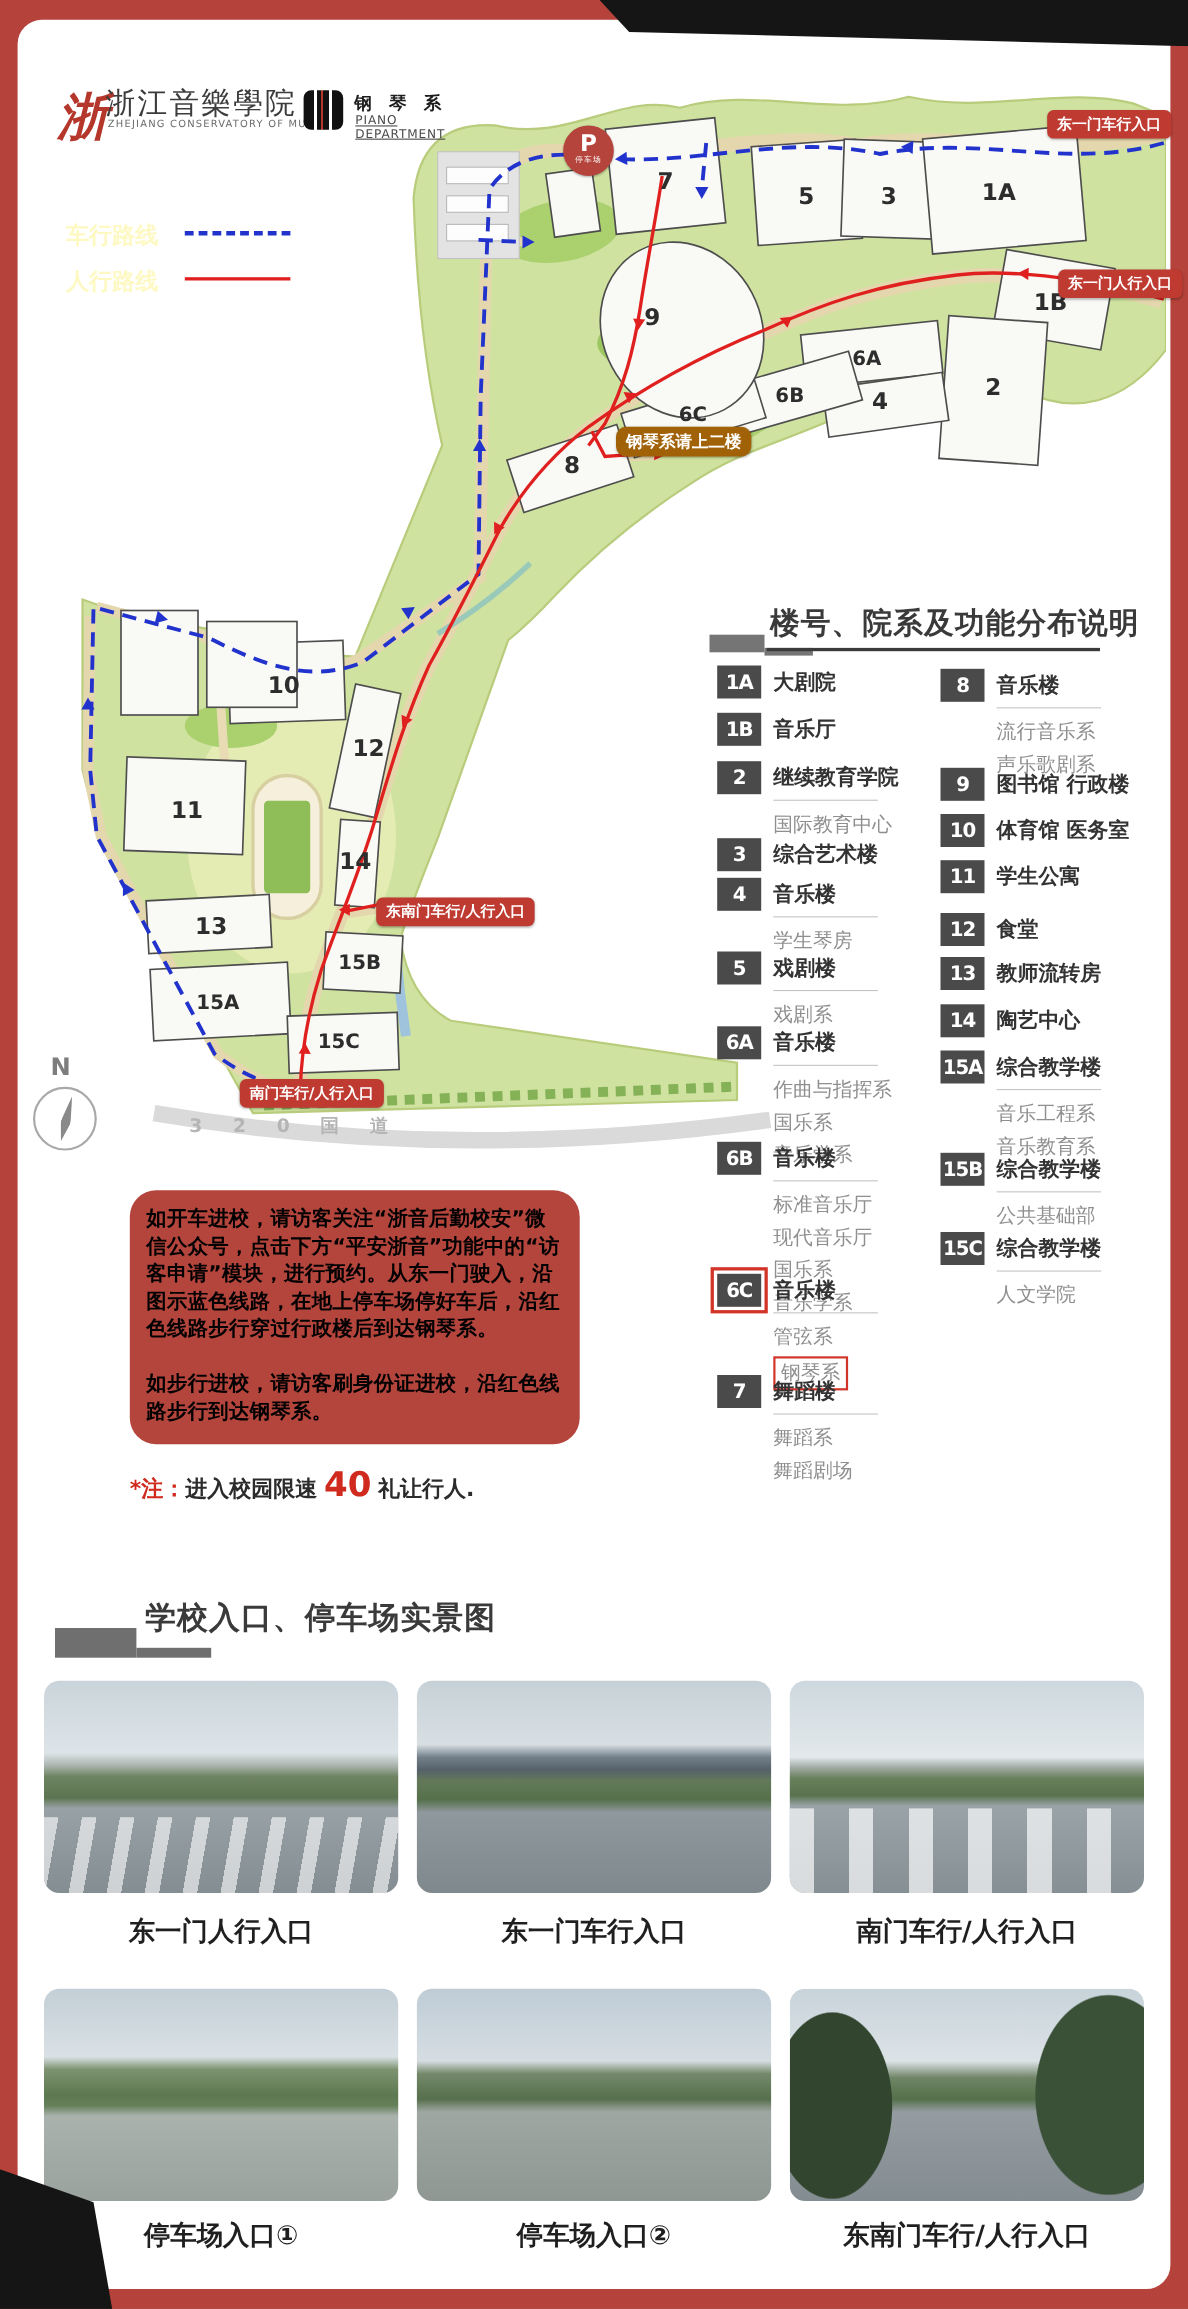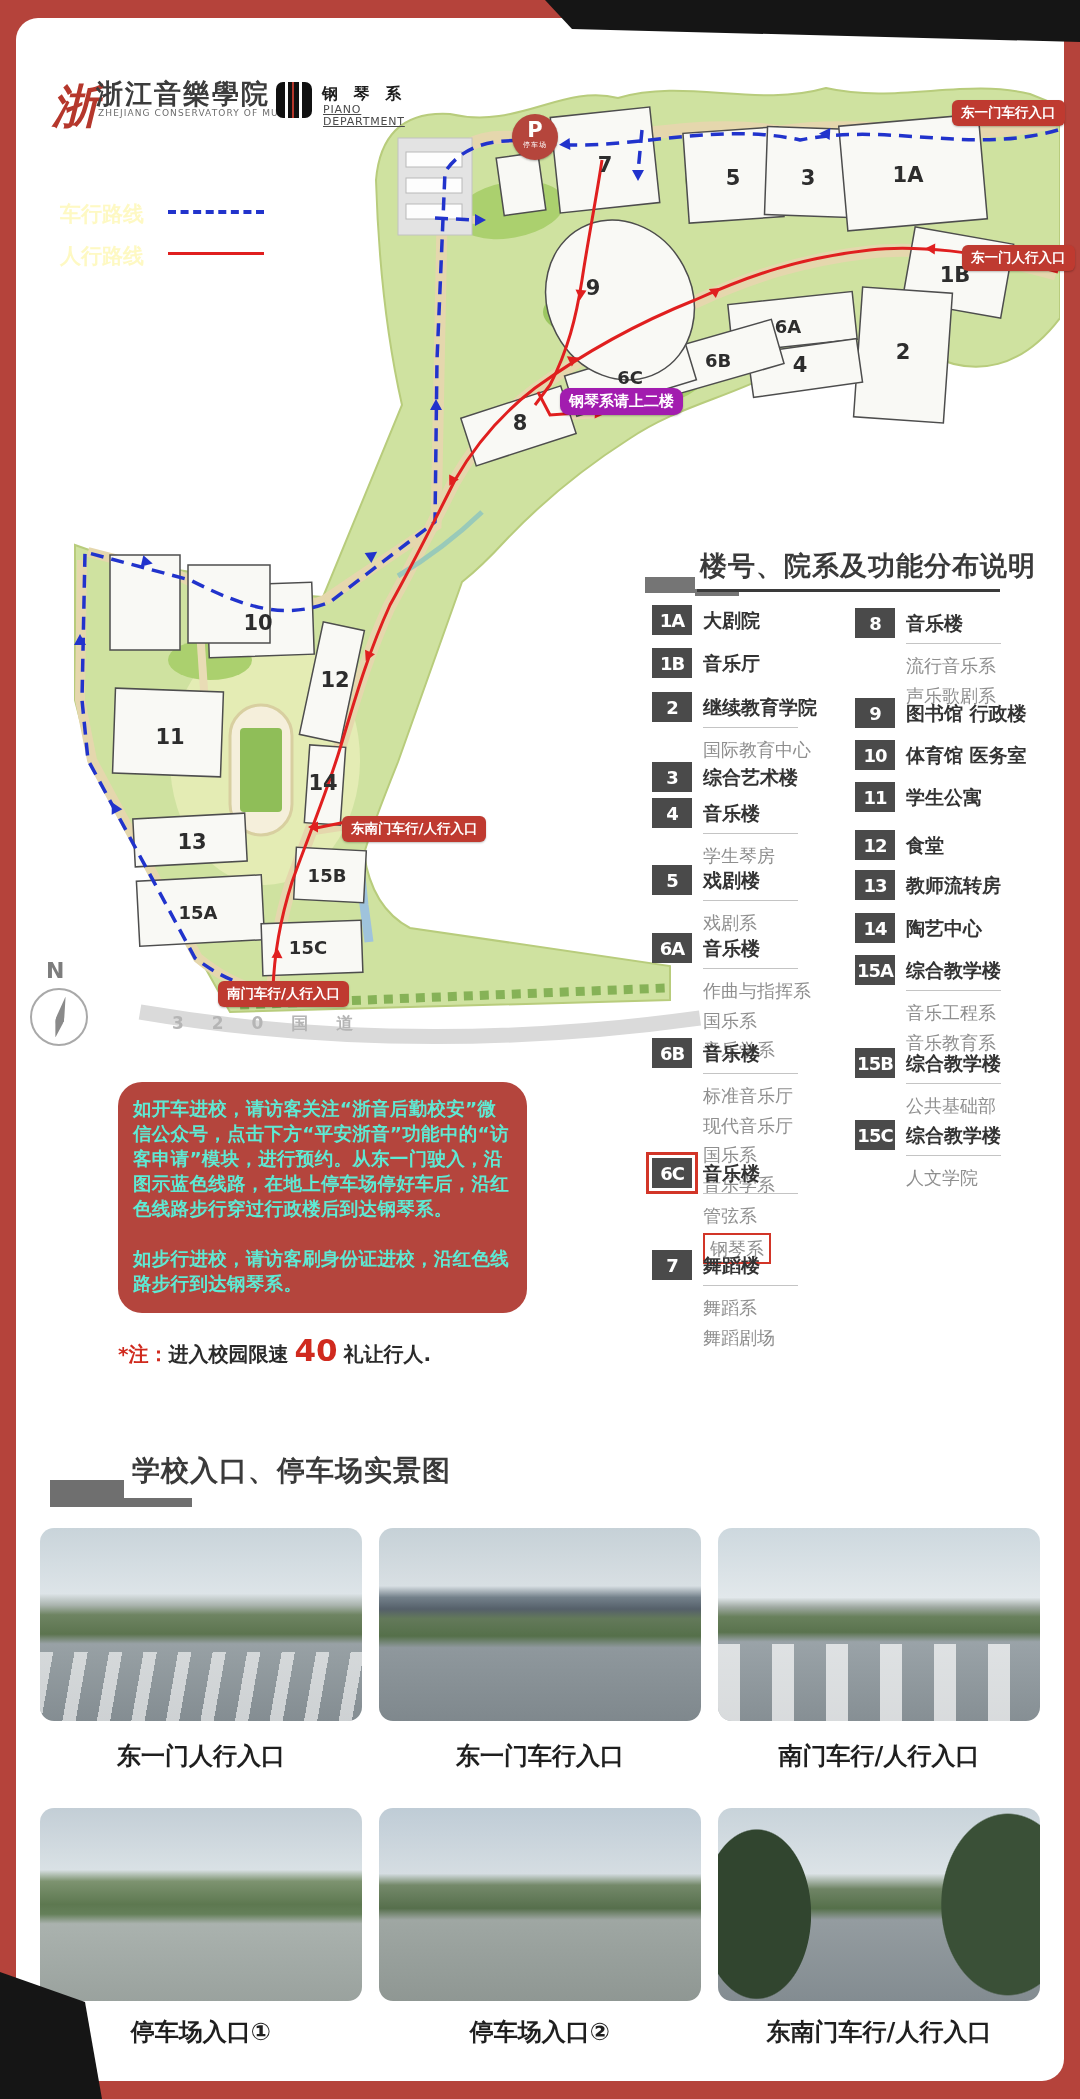--- a/index.html
+++ b/index.html
@@ -11,39 +11,39 @@
   #accent-tr{left:0;top:0;width:1080px;height:60px;
      clip-path:polygon(545px 0px,1080px 0px,1080px 42px,572px 29px);}
   #accent-bl{left:0;top:1960px;width:140px;height:139px;
      clip-path:polygon(0px 12px,85px 42px,102px 139px,0px 139px);}
 
   .abs{position:absolute;}
   
   .logo-mark{left:52px;top:76px;font-family:"DejaVu Serif","Liberation Serif",serif;
              font-size:46px;font-weight:bold;color:#b5372c;font-style:italic;z-index:3;}
   .logo-cn{left:96px;top:76px;font-family:"DejaVu Serif","Liberation Serif",serif;
-           font-size:27px;font-weight:bold;color:#3c3c3c;letter-spacing:2px;z-index:3;}
+           font-size:27px;font-weight:normal;color:#3c3c3c;letter-spacing:2px;z-index:3;}
   .logo-en{left:98px;top:108px;font-size:9px;color:#6c6c6c;letter-spacing:1.1px;z-index:3;}
   .piano-icon{left:276px;top:82px;width:36px;height:36px;border-radius:7px;z-index:3;
      background:linear-gradient(90deg,#111 0 26%,#fff 26% 34%,#111 34% 44%,#b5372c 44% 50%,#111 50% 64%,#fff 64% 72%,#111 72% 100%);}
   .dept-cn{left:322px;top:84px;font-size:16px;font-weight:bold;color:#1d1d1d;letter-spacing:5px;z-index:3;}
   .dept-en{left:323px;top:104px;font-size:11px;color:#4a4a4a;letter-spacing:.8px;line-height:12px;z-index:3;text-decoration:underline;}
   .page-title{left:58px;top:138px;font-size:26px;font-weight:bold;color:#3a3a3a;z-index:3;letter-spacing:1px;}
   .page-title .red{color:#c0372c;}
   .rl-row{z-index:3;font-size:21px;font-weight:bold;color:#fef9c3;}
   .rl-dash{left:168px;top:210px;width:96px;border-top:4px dashed #2133cc;z-index:3;}
   .rl-solid{left:168px;top:252px;width:96px;height:3px;background:#e01f1f;z-index:3;}
 
   
   #map{left:30px;top:60px;width:1030px;height:1010px;z-index:2;}
   .blabel{font-weight:bold;fill:#2d2d2d;font-size:21px;}
   .blabel.sm{font-size:18px;}
   .pill{position:absolute;background:#bf3a30;color:#fff;font-size:13.5px;font-weight:bold;
         padding:4px 9px;border-radius:6px;z-index:4;white-space:nowrap;box-shadow:0 1px 2px rgba(0,0,0,.25);}
-  .pill.dark{background:#a21caf;border-radius:9px;font-family:Liberation Serif, serif;}
+  .pill.dark{background:#a16207;border-radius:9px;font-family:Liberation Serif, serif;}
   .pbadge{left:512px;top:114px;width:46px;height:46px;border-radius:50%;background:#b5453c;
           color:#fff;text-align:center;z-index:4;box-shadow:0 1px 2px rgba(0,0,0,.3);}
   .pbadge .p{font-size:21px;font-weight:bold;line-height:24px;margin-top:4px;}
   .pbadge .t{font-size:7px;line-height:7px;letter-spacing:1px;}
   .compass{left:30px;top:958px;z-index:4;}
   .compass-n{position:absolute;left:16px;top:0;font-size:22px;font-weight:bold;color:#7d7d7d;}
   .compass-circle{position:absolute;left:0;top:30px;width:54px;height:54px;border:2px solid #a9a9a9;
                   border-radius:50%;}
   .needle{position:absolute;left:24px;top:6px;width:9px;height:42px;background:#8a8a8a;
           clip-path:polygon(50% 0,100% 58%,50% 100%,0 58%);transform:rotate(14deg);}
@@ -60,21 +60,21 @@
   .badge-hl{outline:3px solid #d23528;outline-offset:3px;}
   .lgn{font-size:19px;font-weight:bold;color:#333;line-height:30px;white-space:nowrap;}
   .lgs{font-size:18px;color:#8f8f8f;white-space:pre-line;line-height:1.65;}
   .lgs:empty{display:none;}
   .lgs:not(:empty)::before,.lgs-list::before{content:"";display:block;width:95px;height:1px;background:#c4c4c4;margin:5px 0 7px;}
   .lgsub{display:block;font-size:18px;color:#8f8f8f;line-height:1.65;}
   .lgsub.boxed{display:inline-block;border:2px solid #d23528;padding:0 5px;line-height:1.5;margin-top:2px;}
 
   
   .notice{left:118px;top:1082px;width:409px;height:231px;background:#b4453d;border-radius:24px;
-          color:#5eead4;z-index:3;padding:14px 15px;box-sizing:border-box;font-size:18.5px;font-weight:bold;
+          color:#000000;z-index:3;padding:14px 15px;box-sizing:border-box;font-size:18.5px;font-weight:bold;
           line-height:25px;letter-spacing:.3px;}
   .notice p{margin:0;}
   .notice p+p{margin-top:25px;}
   .note-line{left:118px;top:1332px;z-index:3;font-size:20px;font-weight:bold;color:#2b2b2b;text-align:right;}
   .note-line .mark{color:#d02a1e;}
   .note-line .speed{color:#d02a1e;font-size:31px;font-weight:bold;padding:0 6px;}
 
   
   .ph-title{left:132px;top:1452px;font-size:28px;font-weight:bold;color:#3a3a3a;z-index:3;letter-spacing:1px;}
   .ph-bar1{left:50px;top:1480px;width:74px;height:27px;background:#6f6f6f;z-index:3;}

